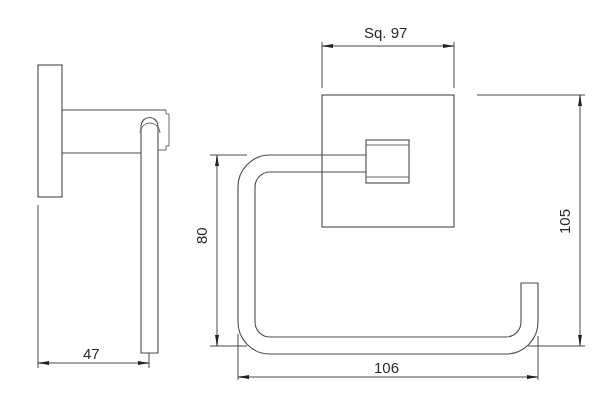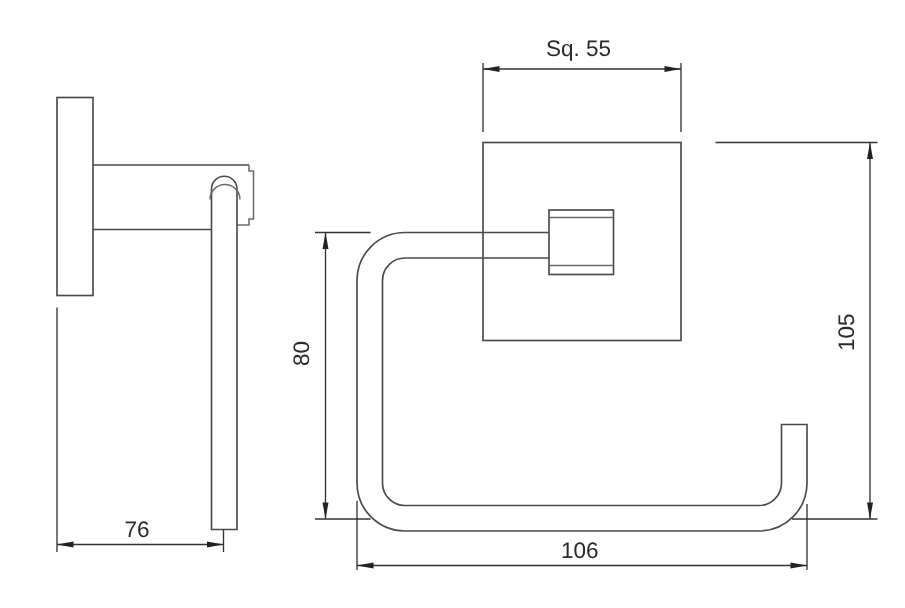--- a/index.html
+++ b/index.html
@@ -66,18 +66,18 @@
     <polygon class="arr" points="580,95 578,106 582,106"></polygon>
     <polygon class="arr" points="580,346 578,335 582,335"></polygon>
 
     <line class="dim" x1="538" y1="336" x2="538" y2="380"></line>
     <line class="dim" x1="238" y1="377" x2="538" y2="377"></line>
     <polygon class="arr" points="238,377 249,375 249,379"></polygon>
     <polygon class="arr" points="538,377 527,375 527,379"></polygon>
   </g>
 </svg>
 
-<span class="lbl" style="left:364px;top:25px;">Sq. 55</span>
-<span class="lbl" style="left:83px;top:346px;">76</span>
+<span class="lbl" style="left:364px;top:25px;">Sq. 97</span>
+<span class="lbl" style="left:83px;top:346px;">47</span>
 <span class="lbl" style="left:194px;top:244px;transform:rotate(-90deg);transform-origin:left top;">80</span>
 <span class="lbl" style="left:557px;top:234px;transform:rotate(-90deg);transform-origin:left top;">105</span>
 <span class="lbl" style="left:374px;top:360px;">106</span>
 </div>
 
 </body></html>

